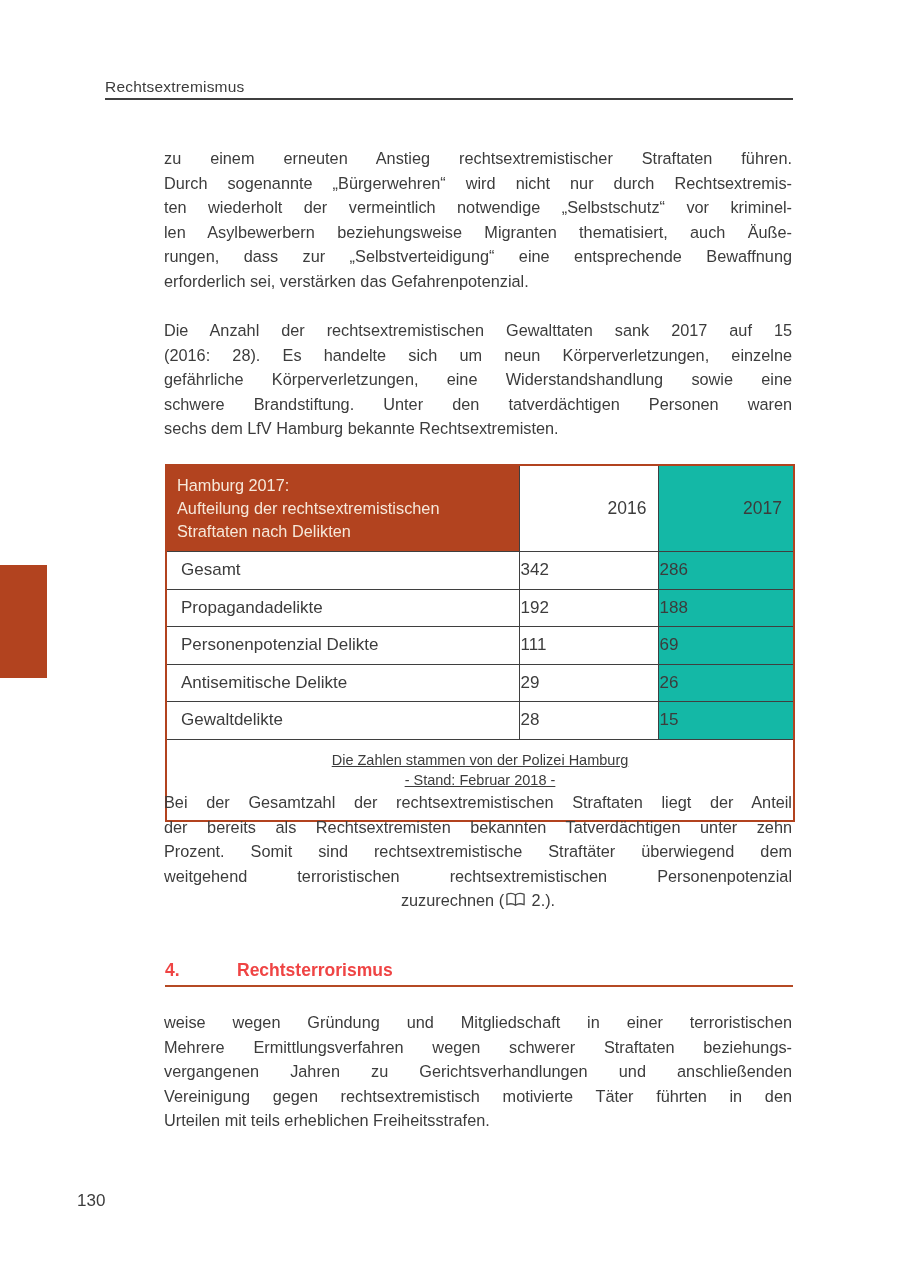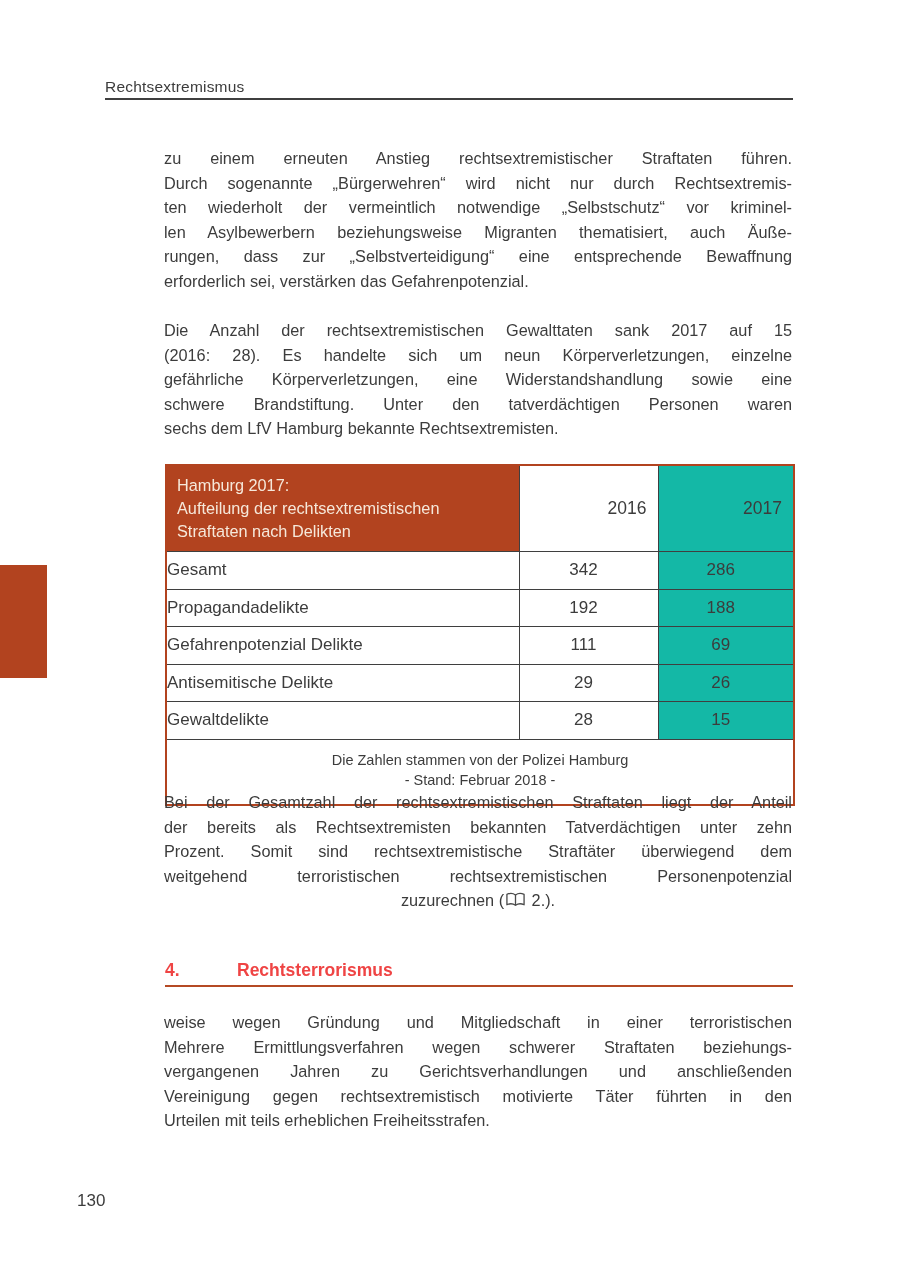--- a/index.html
+++ b/index.html
@@ -22,23 +22,23 @@
   .stat-table-wrap { position:absolute; left:165px; top:464px; width:632px;border-radius:22px; }
   table.stat { border-collapse:collapse; width:628px; table-layout:fixed;
                border:2px solid #b2431f; }
   table.stat th, table.stat td { border:1.5px solid #3f3f3f; }
   th.desc { background:#b2431f; color:#f6e8da; font-weight:normal; text-align:left;
             vertical-align:middle; padding:8px 8px 8px 10px; font-size:16.3px; line-height:23px; height:84px; box-sizing:border-box;}
   .headlines .jline { text-align:left; text-align-last:left; }
   th.yr { font-weight:normal; font-size:17.5px; text-align:right; padding-right:11px;
           vertical-align:middle; color:#3c3c3c; }
   th.yr2017, td.peach { background:#14b8a6; }
-  td.lbl { padding-left:0; font-size:17px; height:34.5px; }
-  td.num { text-align:center; padding-right:11px; font-size:17px; }
-  td.note { height:54px; vertical-align:middle; padding:4px 0 6px 0; }
+  td.lbl { padding-left:14px; font-size:17px; height:34.5px; }
+  td.num { text-align:left; padding-right:11px; font-size:17px; }
+  td.note { height:54px; vertical-align:middle; padding:4px 0 22px 0;text-decoration:underline; }
   .notelines .jline { text-align:center; text-align-last:center; font-size:14.5px; line-height:19.5px; }
 
   
   .edge-tab { position:absolute; left:0; top:565px; width:47px; height:113px; background:#b2431f; }
 
   
   .sec-head { position:absolute; left:165px; top:960px; width:628px; font-weight:bold;
               font-size:17.5px; color:#ef4444; }
   .sec-num { display:inline-block; width:72px; }
   .sec-rule { position:absolute; left:165px; top:985px; width:628px; height:2px; background:#b54a24; }
@@ -97,21 +97,21 @@
             <td class="lbl">Gesamt</td>
             <td class="num">342</td>
             <td class="num peach">286</td>
           </tr>
           <tr>
             <td class="lbl">Propagandadelikte</td>
             <td class="num">192</td>
             <td class="num peach">188</td>
           </tr>
           <tr>
-            <td class="lbl">Gefahrenpotenzial Delikte</td>
+            <td class="lbl">Personenpotenzial Delikte</td>
             <td class="num">111</td>
             <td class="num peach">69</td>
           </tr>
           <tr>
             <td class="lbl">Antisemitische Delikte</td>
             <td class="num">29</td>
             <td class="num peach">26</td>
           </tr>
           <tr>
             <td class="lbl">Gewaltdelikte</td>

